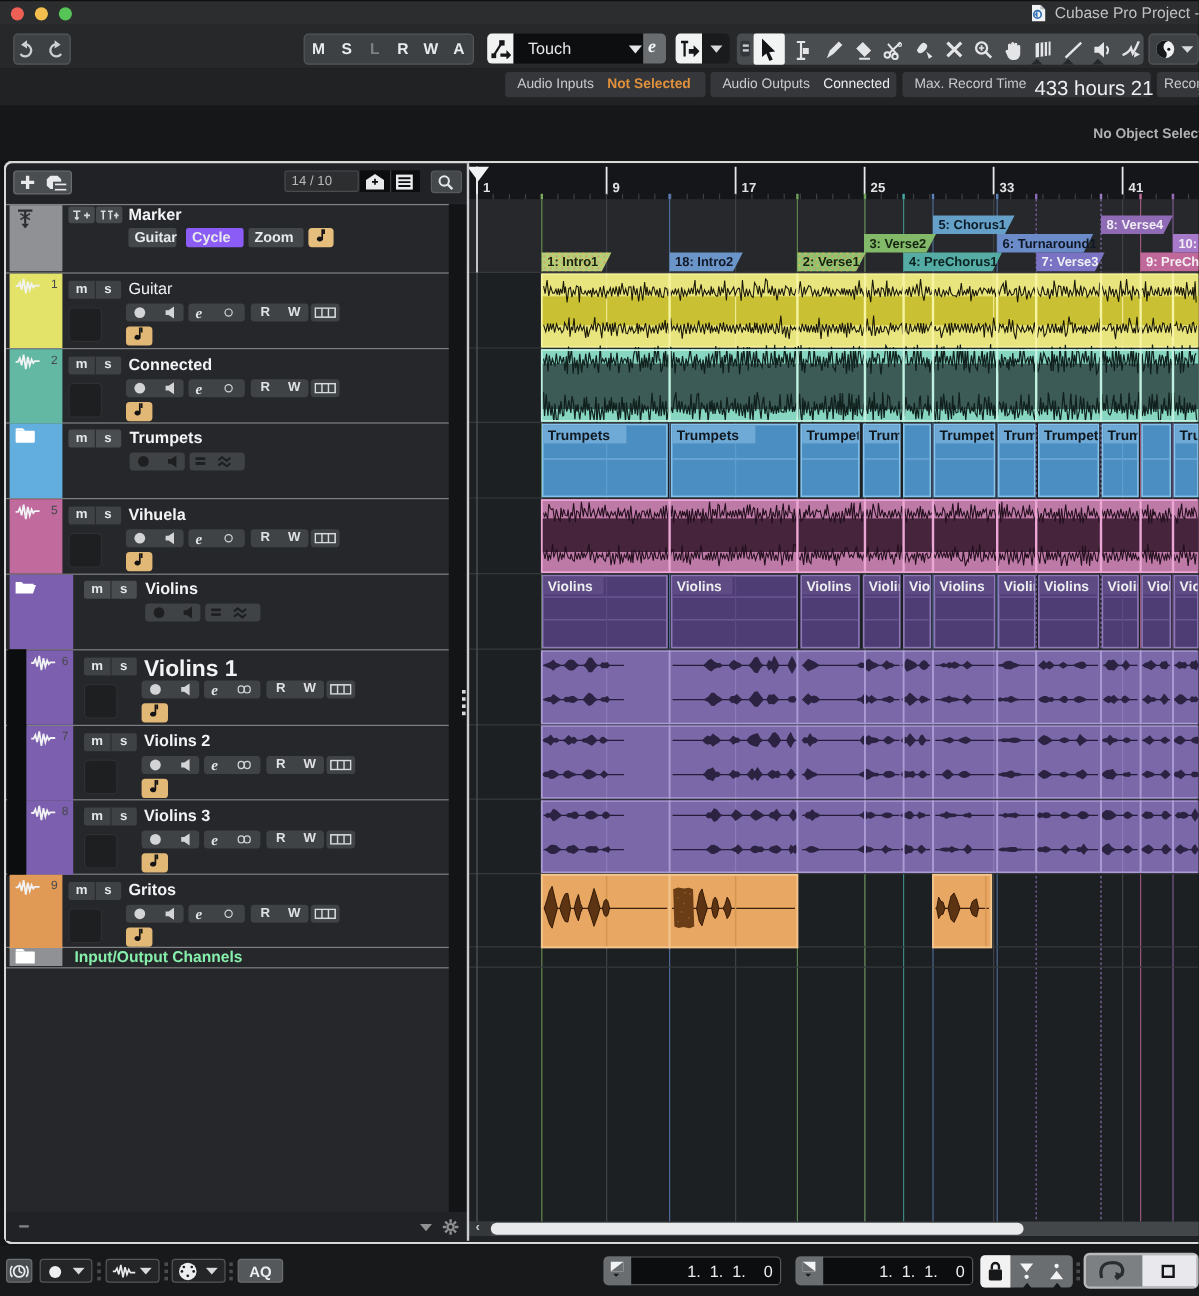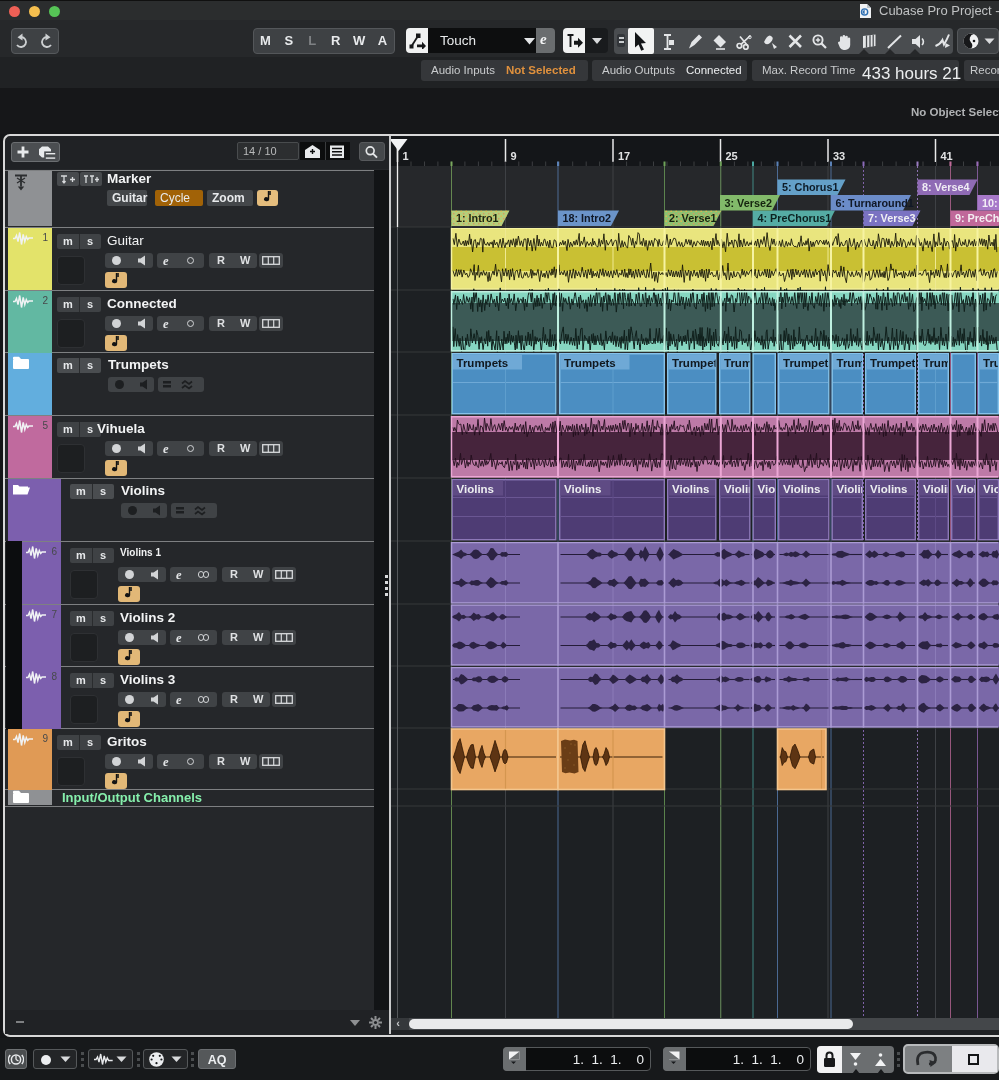--- a/index.html
+++ b/index.html
@@ -197,21 +197,21 @@
 <svg class="abs" style="left:60px;top:175px" width="16" height="9" viewBox="0 0 16 9">
     <path d="M1 1 h6 M4 1 v7 M4 8 l-1.5 -2 M4 8 l1.5 -2" stroke="#d8dadc" stroke-width="1.3" fill="none"></path>
     <path d="M10 4.5 h5 M12.5 2 v5" stroke="#d8dadc" stroke-width="1.3"></path>
   </svg>
 <svg class="abs" style="left:83px;top:175px" width="16" height="9" viewBox="0 0 16 9">
     <path d="M1 1 h4 M3 1 v7 M7 1 h4 M9 1 v7" stroke="#d8dadc" stroke-width="1.3" fill="none"></path>
     <path d="M12 4.5 h4 M14 2 v5" stroke="#d8dadc" stroke-width="1.3"></path>
   </svg>
 <div class="abs" style="left:107px;top:171px;width:100px;height:16px;color:#f2f3f4;font-size:13.5px;font-weight:bold">Marker</div>
 <div class="abs" style="left:107px;top:190px;width:40px;height:16px;background:#44474a;border-radius:2px;color:#e8eaec;font-size:12px;font-weight:bold;padding:1px 0 0 5px">Guitar</div>
-<div class="abs" style="left:155px;top:190px;width:48px;height:16px;background:#a16207;border-radius:2px;color:#e8eaec;font-size:12px;font-weight:normal;padding:1px 0 0 5px">Cycle</div>
+<div class="abs" style="left:155px;top:190px;width:48px;height:16px;background:#8b5cf6;border-radius:2px;color:#e8eaec;font-size:12px;font-weight:bold;padding:1px 0 0 5px">Cycle</div>
 <div class="abs" style="left:207px;top:190px;width:46px;height:16px;background:#44474a;border-radius:2px;color:#e8eaec;font-size:12px;font-weight:bold;padding:1px 0 0 5px">Zoom</div>
 <div class="abs" style="left:257px;top:190px;width:21px;height:16px;background:#e5bd7d;border-radius:3px;text-align:center;line-height:14px"><svg width="12" height="13" viewBox="0 0 12 13">
       <path d="M7.2 1 v8.2 a2.6 2 0 1 1 -1.4 -1.8 V1 z" fill="#141414"></path>
       <path d="M7.2 1 h1.6 v4 h-1.6 z" fill="#141414"></path>
     </svg></div>
 <div class="abs" style="left:8px;top:228px;width:44px;height:62px;background:#e3e36a"></div>
 <svg class="abs" style="left:12px;top:231px" width="22" height="15" viewBox="0 0 22 15">
     <path d="M1 7.5 h2 l1.5 -3 1.5 6 1.7 -9 1.8 12 1.7 -10 1.6 7 1.5 -5 1.4 3 1.3 -1.5 h4" stroke="#f0f2f4" stroke-width="1.5" fill="none"></path>
   </svg>
 <div class="abs" style="left:40px;top:232px;width:8px;height:11px;color:#47494b;font-size:10px;text-align:right">1</div>
@@ -294,21 +294,21 @@
   </svg>
 <div class="abs" style="left:8px;top:416px;width:44px;height:62px;background:#c06a9e"></div>
 <svg class="abs" style="left:12px;top:419px" width="22" height="15" viewBox="0 0 22 15">
     <path d="M1 7.5 h2 l1.5 -3 1.5 6 1.7 -9 1.8 12 1.7 -10 1.6 7 1.5 -5 1.4 3 1.3 -1.5 h4" stroke="#f0f2f4" stroke-width="1.5" fill="none"></path>
   </svg>
 <div class="abs" style="left:40px;top:420px;width:8px;height:11px;color:#47494b;font-size:10px;text-align:right">5</div>
 <div class="abs" style="left:57px;top:422px;width:44px;height:15px;background:#3f4245;border-radius:2px"></div>
 <div class="abs" style="left:79px;top:422px;width:1px;height:15px;background:#2a2c2e"></div>
 <div class="abs" style="left:57px;top:423px;width:22px;height:12px;color:#e6e8ea;font-size:11px;font-weight:bold;text-align:center">m</div>
 <div class="abs" style="left:79px;top:423px;width:22px;height:12px;color:#e6e8ea;font-size:11px;font-weight:bold;text-align:center">s</div>
-<div class="abs" style="left:97px;top:421px;width:200px;height:16px;color:#f2f3f4;font-size:13.5px;font-weight:bold">Vihuela</div>
+<div class="abs" style="left:107px;top:421px;width:200px;height:16px;color:#f2f3f4;font-size:13.5px;font-weight:bold">Vihuela</div>
 <div class="abs" style="left:105px;top:441px;width:48px;height:15px;background:#404346;border-radius:3px"></div>
 <div class="abs" style="left:111.5px;top:444.0px;width:9.0px;height:9.0px;border-radius:50%;background:#d2d4d6"></div>
 <svg class="abs" style="left:137px;top:443px" width="11" height="11" viewBox="0 0 11 11">
     <path d="M1 3.5 h2.5 L8 0.5 v10 L3.5 7.5 H1 z" fill="#d2d4d6"></path>
   </svg>
 <div class="abs" style="left:157px;top:441px;width:47px;height:15px;background:#404346;border-radius:3px"></div>
 <div class="abs" style="left:163px;top:442px;width:12px;height:13px;color:#e0e2e4;font-size:12.5px;font-weight:bold;font-family:'Liberation Serif',serif;font-style:italic">e</div>
 <div class="abs" style="left:186.5px;top:445.0px;width:7.0px;height:7.0px;border-radius:50%;border:1.4px solid #d2d4d6"></div>
 <div class="abs" style="left:209px;top:441px;width:48px;height:15px;background:#404346;border-radius:3px"></div>
 <div class="abs" style="left:217px;top:442px;width:14px;height:12px;color:#dfe1e3;font-size:11px;font-weight:bold">R</div>
@@ -345,21 +345,21 @@
 <div class="abs" style="left:6px;top:541px;width:16px;height:64px;background:#0c0d0f"></div>
 <div class="abs" style="left:22px;top:542px;width:39px;height:62px;background:#7c5fae"></div>
 <svg class="abs" style="left:25px;top:545px" width="22" height="15" viewBox="0 0 22 15">
     <path d="M1 7.5 h2 l1.5 -3 1.5 6 1.7 -9 1.8 12 1.7 -10 1.6 7 1.5 -5 1.4 3 1.3 -1.5 h4" stroke="#f0f2f4" stroke-width="1.5" fill="none"></path>
   </svg>
 <div class="abs" style="left:49px;top:546px;width:8px;height:11px;color:#47494b;font-size:10px;text-align:right">6</div>
 <div class="abs" style="left:70px;top:548px;width:44px;height:15px;background:#3f4245;border-radius:2px"></div>
 <div class="abs" style="left:92px;top:548px;width:1px;height:15px;background:#2a2c2e"></div>
 <div class="abs" style="left:70px;top:549px;width:22px;height:12px;color:#e6e8ea;font-size:11px;font-weight:bold;text-align:center">m</div>
 <div class="abs" style="left:92px;top:549px;width:22px;height:12px;color:#e6e8ea;font-size:11px;font-weight:bold;text-align:center">s</div>
-<div class="abs" style="left:120px;top:547px;width:200px;height:16px;color:#f2f3f4;font-size:10px;font-weight:bold">Violins 1</div>
+<div class="abs" style="left:120px;top:547px;width:200px;height:16px;color:#f2f3f4;font-size:19px;font-weight:bold">Violins 1</div>
 <div class="abs" style="left:118px;top:567px;width:48px;height:15px;background:#404346;border-radius:3px"></div>
 <div class="abs" style="left:124.5px;top:570.0px;width:9.0px;height:9.0px;border-radius:50%;background:#d2d4d6"></div>
 <svg class="abs" style="left:150px;top:569px" width="11" height="11" viewBox="0 0 11 11">
     <path d="M1 3.5 h2.5 L8 0.5 v10 L3.5 7.5 H1 z" fill="#d2d4d6"></path>
   </svg>
 <div class="abs" style="left:170px;top:567px;width:47px;height:15px;background:#404346;border-radius:3px"></div>
 <div class="abs" style="left:176px;top:568px;width:12px;height:13px;color:#e0e2e4;font-size:12.5px;font-weight:bold;font-family:'Liberation Serif',serif;font-style:italic">e</div>
 <div class="abs" style="left:197.8px;top:571.3px;width:6.4px;height:6.4px;border-radius:50%;border:1.4px solid #d2d4d6"></div>
 <div class="abs" style="left:202.8px;top:571.3px;width:6.4px;height:6.4px;border-radius:50%;border:1.4px solid #d2d4d6"></div>
 <div class="abs" style="left:222px;top:567px;width:48px;height:15px;background:#404346;border-radius:3px"></div>

